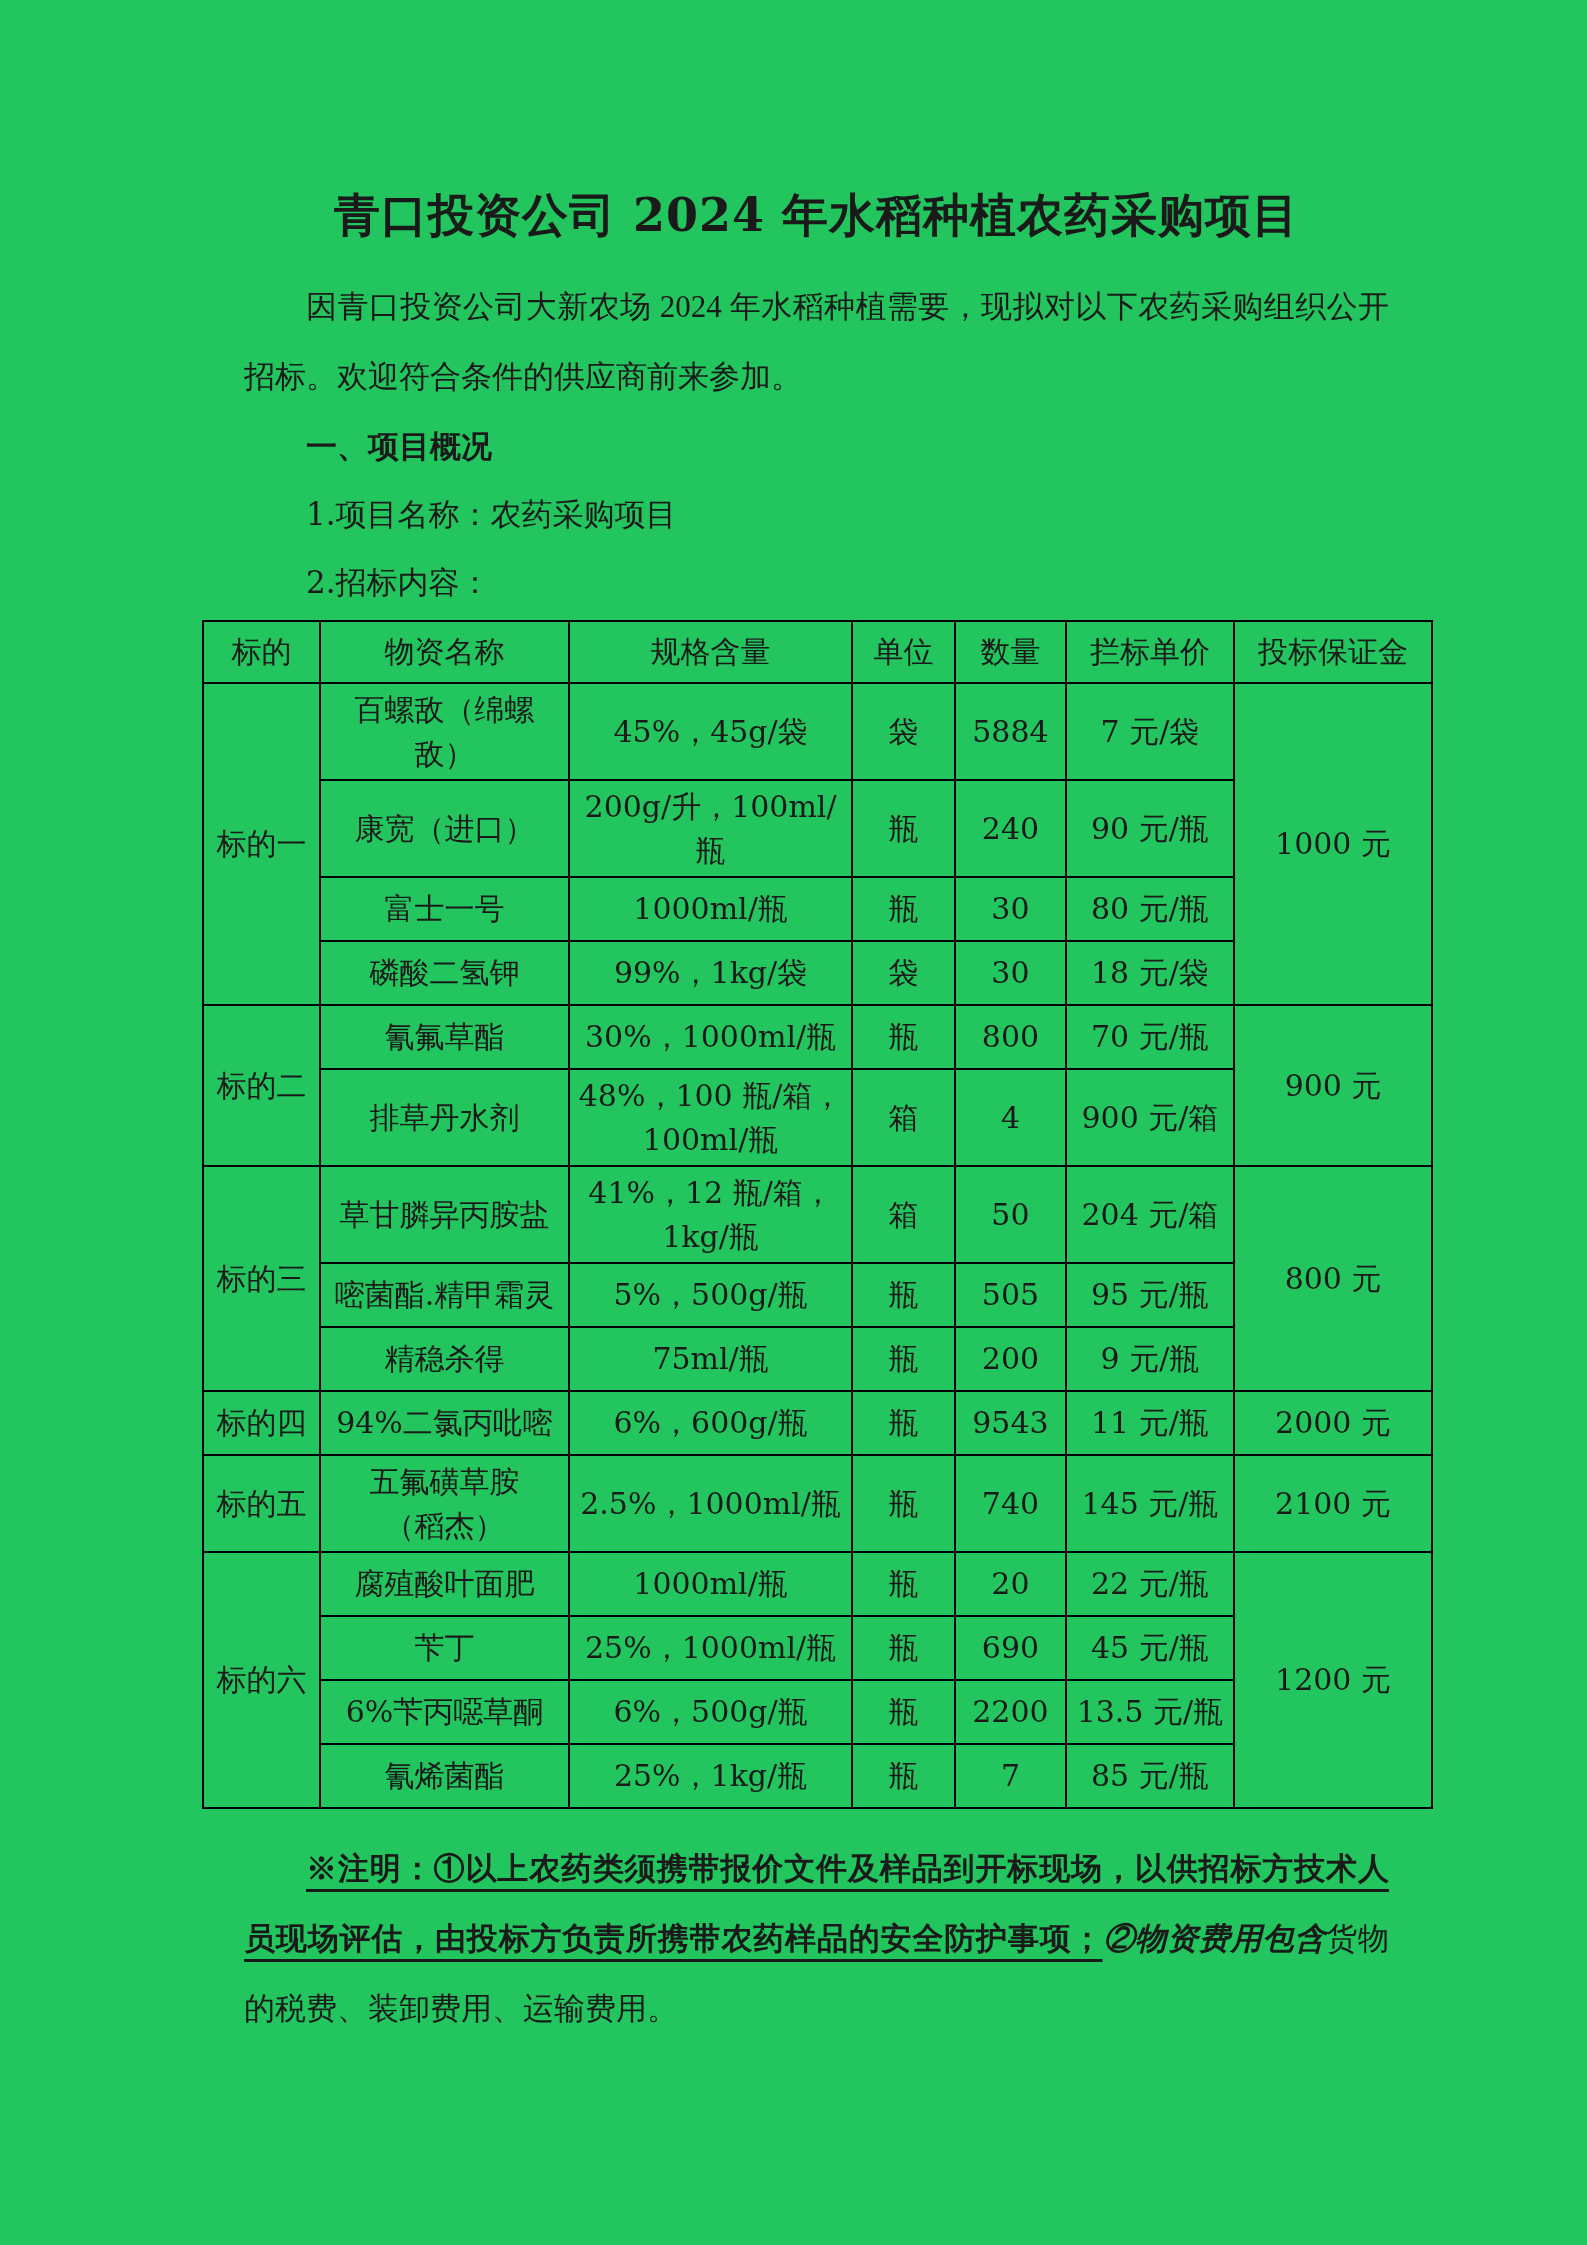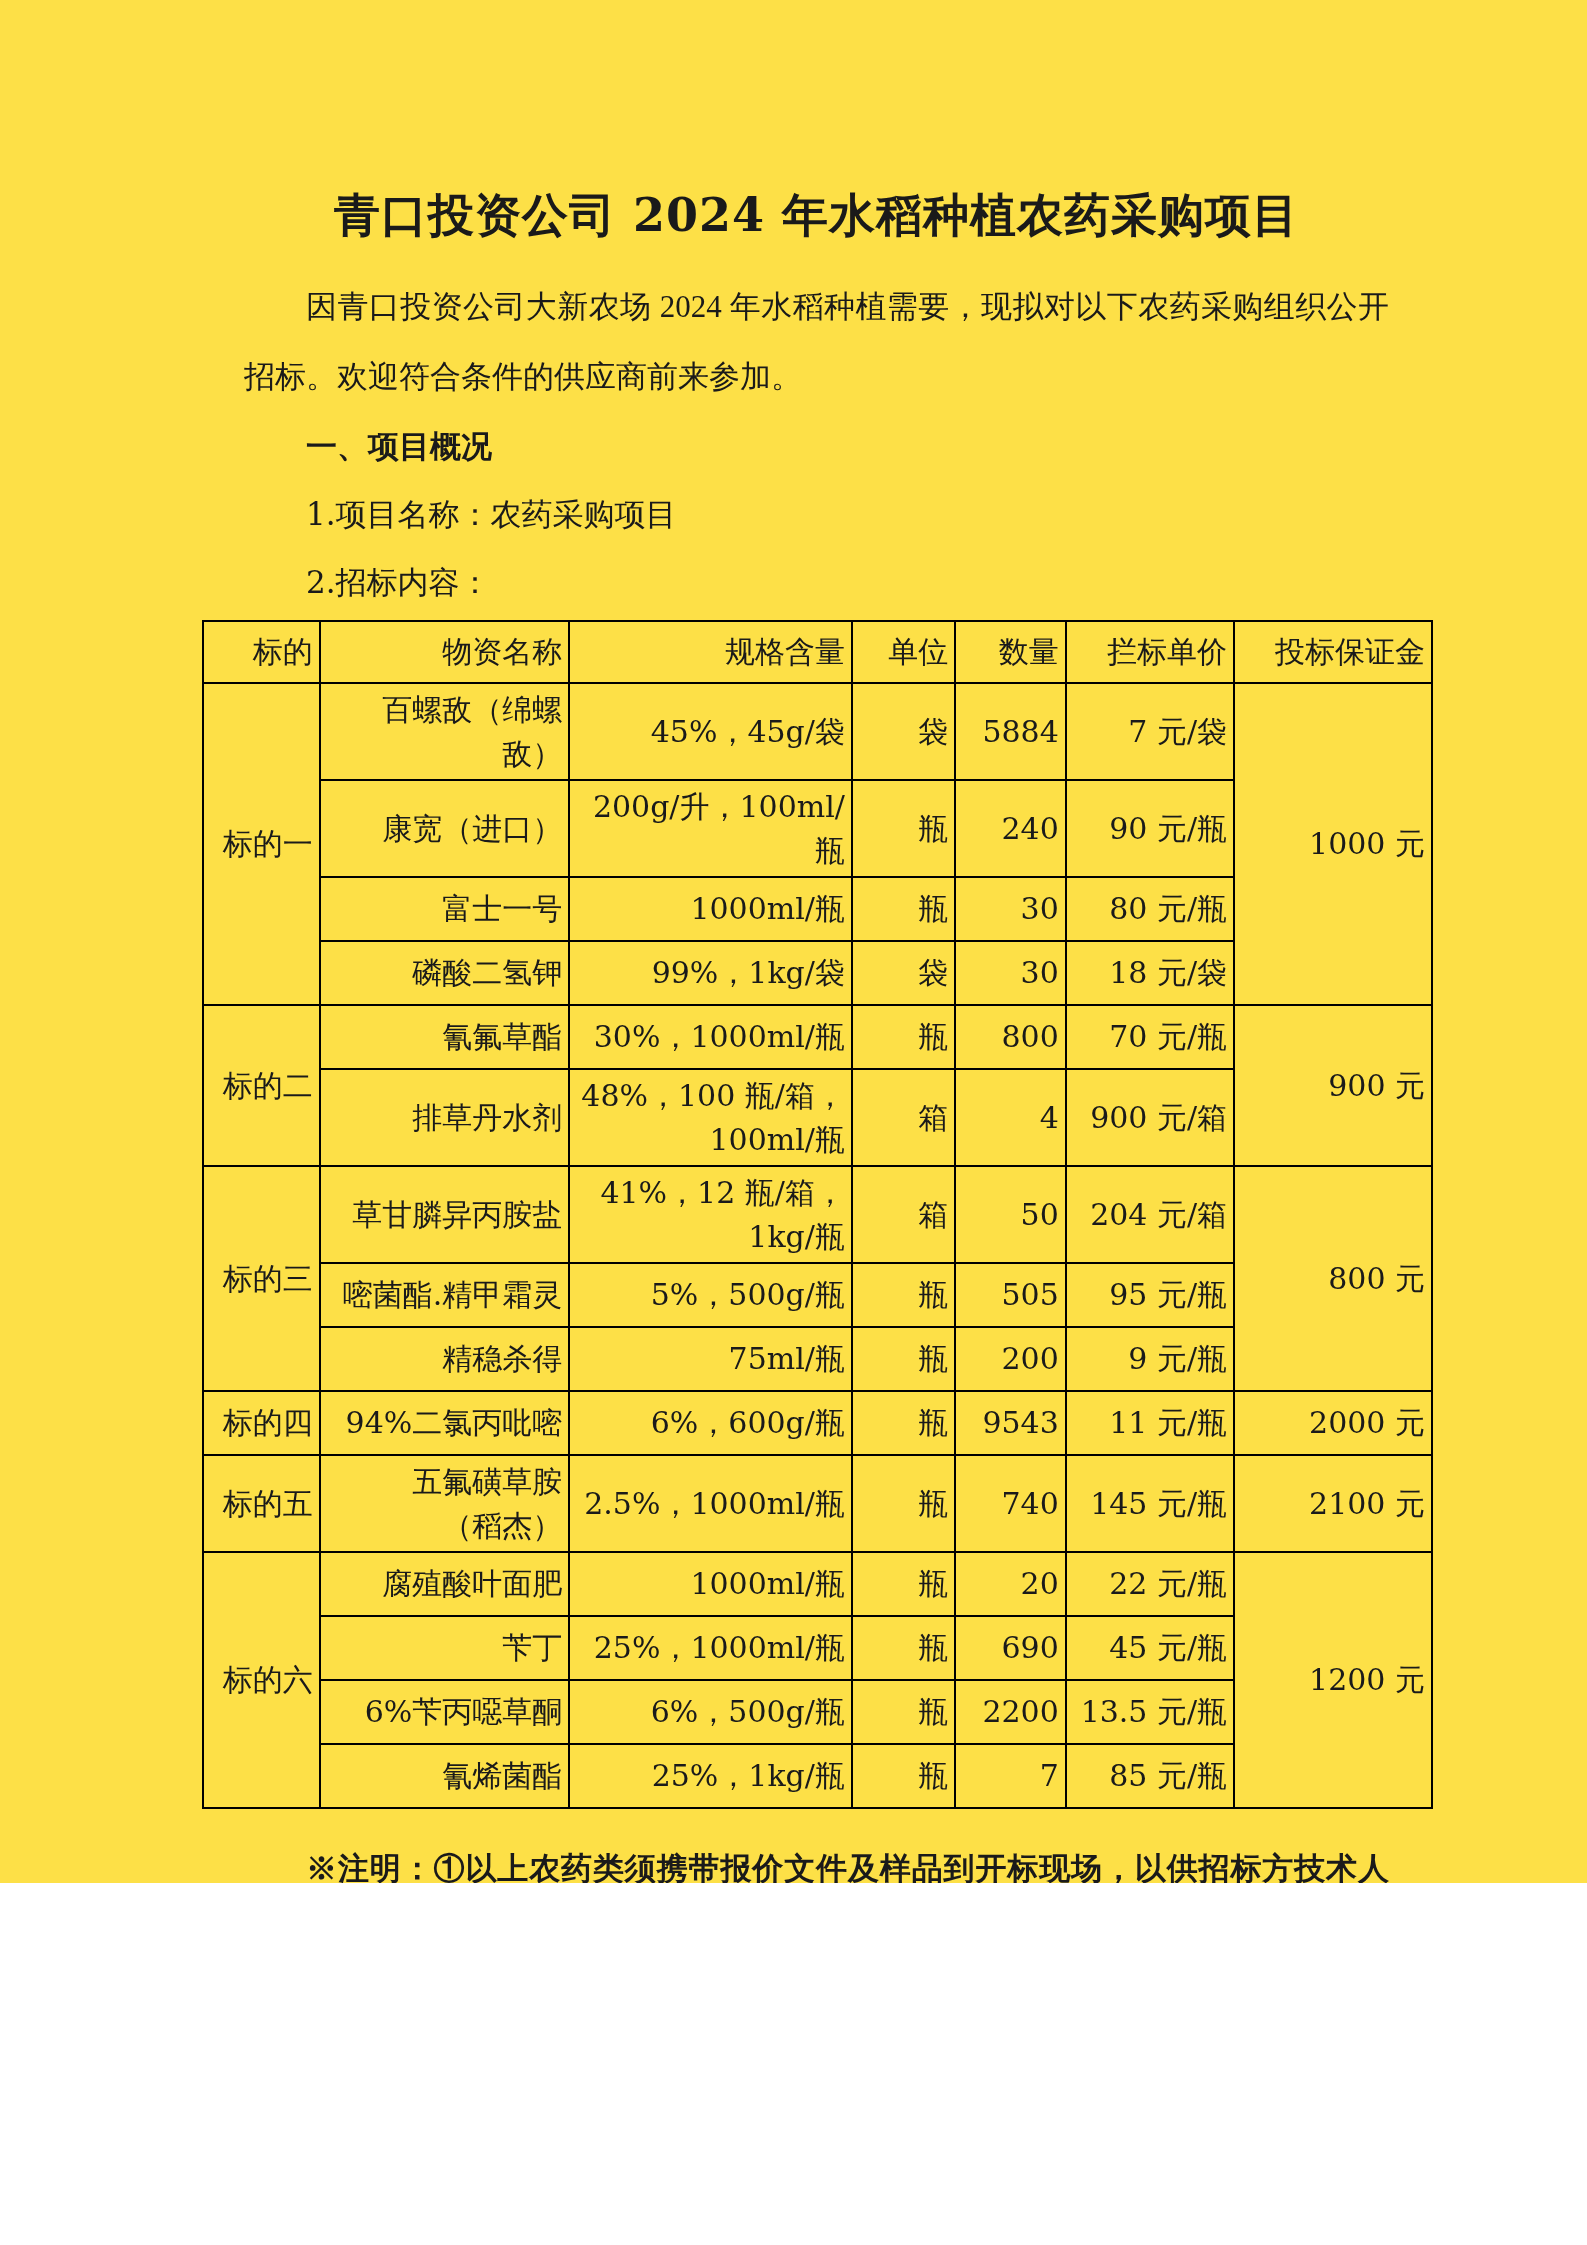--- a/index.html
+++ b/index.html
@@ -3,22 +3,22 @@
 <meta charset="utf-8">
 <style>
   html, body {
     margin: 0;
     padding: 0;
     background: #ffffff;
   }
   .page {
     position: relative;
     width: 1587px;
-    height: 1883px;
-    background: #fde047;
+    height: 2245px;
+    background: #22c55e;
     color: #1a1a1a;
     font-family: "DejaVu Serif", "Liberation Serif", serif;
     box-sizing: border-box;
     padding: 186px 198px 0 244px;
     overflow: hidden;
   }
   .title {
     margin: 0 0 28px 0;
     font-size: 46px;
     font-weight: bold;
@@ -55,21 +55,21 @@
     line-height: 68px;
     text-indent: 2em;
   }
   table.bid-table {
     border-collapse: collapse;
     table-layout: fixed;
     width: calc(100% + 86px);
     margin-left: -42px;
     margin-top: 4px;
     font-size: 30px;
-    text-align: right;
+    text-align: center;
   }
   table.bid-table th,
   table.bid-table td {
     border: 2px solid #000;
     padding: 4px 6px;
     vertical-align: middle;
     font-weight: normal;
     line-height: 1.45;
     white-space: pre-line;
     box-sizing: border-box;

